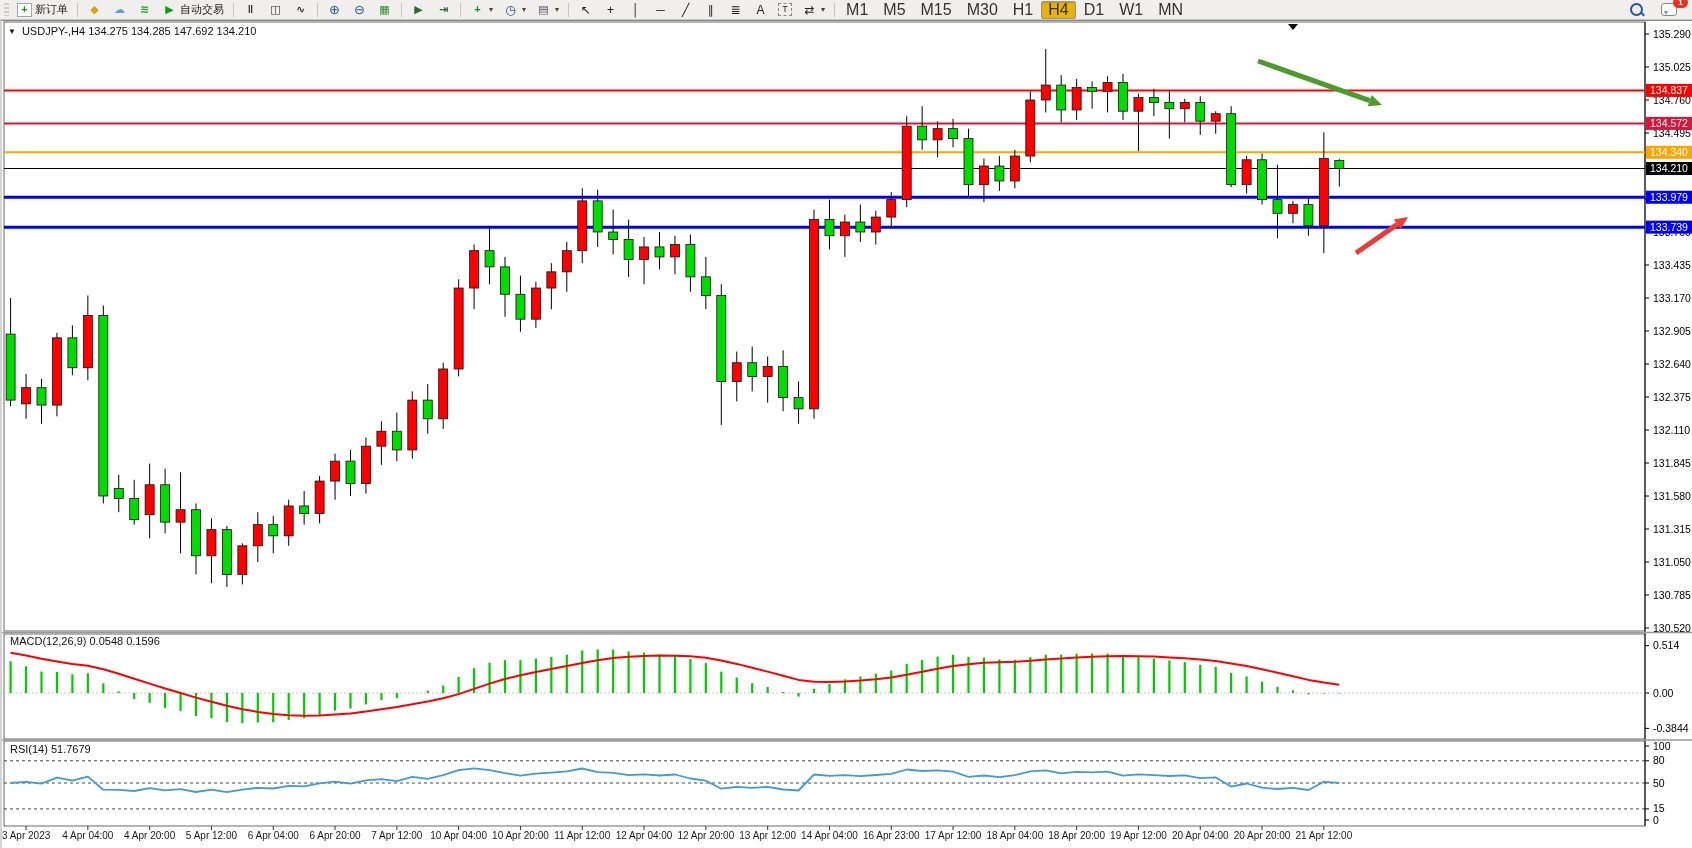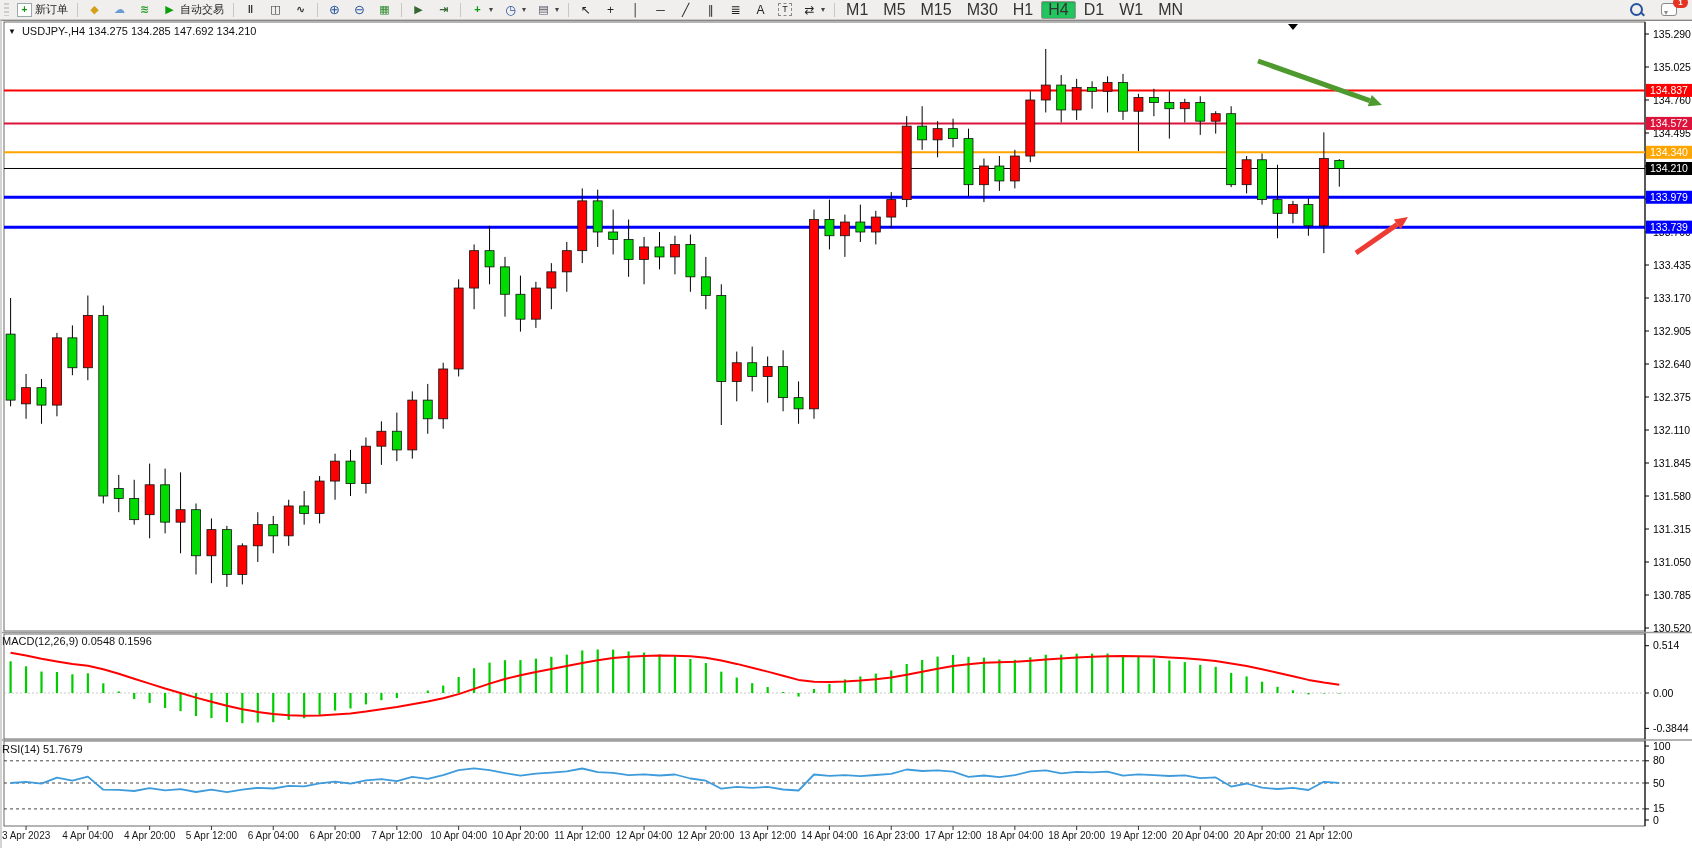--- a/index.html
+++ b/index.html
@@ -11,21 +11,21 @@
   .grip{width:5px;height:13px;margin:0 3px 0 4px;
         background:repeating-linear-gradient(to bottom,#cfcdc8 0 2px,#f0efed 2px 4px);}
   .tsep{width:1px;height:14px;background:#c9c7c3;margin:0 4px;}
   .tbtn{display:flex;align-items:center;gap:3px;padding:1px 4px;height:15px;border:1px solid transparent;
         border-radius:2px;cursor:default;white-space:nowrap;}
   .ico{display:inline-flex;align-items:center;justify-content:center;width:15px;height:14px;
        font-size:11px;line-height:1;font-weight:bold;}
   .caret{font-size:8px;color:#444;margin-left:1px;}
   .tf{padding:1px 6px;height:14px;display:flex;align-items:center;border:1px solid transparent;
       border-radius:2px;font-size:16px;color:#333;}
-  .tf.active{border:1px solid #9a9894;background:#22c55e;box-shadow:inset 0 1px 2px rgba(0,0,0,.15);}
+  .tf.active{border:1px solid #9a9894;background:#eab308;box-shadow:inset 0 1px 2px rgba(0,0,0,.15);}
   
   [data-name="new-order-icon"]{background:#fff;border:1px solid #9aa;color:#0a9a0a;width:13px;height:12px;font-size:10px;}
   [data-name="gold-icon"]{color:#d4a017;}
   [data-name="community-icon"]{color:#6b9bd2;}
   [data-name="signals-icon"]{color:#2a9d2a;}
   [data-name="auto-trading-icon"]{color:#0aa00a;}
   [data-name="bar-chart-icon"],[data-name="candlestick-chart-icon"],[data-name="line-chart-icon"]{color:#333;}
   [data-name="zoom-in-icon"],[data-name="zoom-out-icon"]{color:#28539c;font-weight:normal;font-size:13px;}
   [data-name="tile-windows-icon"]{color:#2e8b2e;}
   [data-name="auto-scroll-icon"],[data-name="chart-shift-icon"]{color:#336633;}
@@ -44,21 +44,21 @@
   .bubble{position:relative;width:14px;height:11px;background:#fdfdfd;border:1px solid #8a8a8a;border-radius:3px;}
   .bubble::after{content:"";position:absolute;left:2px;bottom:-4px;border:4px solid transparent;
                  border-top-color:#8a8a8a;border-left-width:2px;border-right-width:2px;}
   .badge{position:absolute;top:-4px;right:-7px;min-width:11px;height:11px;border-radius:6px;background:#e53323;
          color:#fff;font-size:8px;font-weight:bold;display:flex;align-items:center;justify-content:center;padding:0 2px;}
   
   #chart-window{position:absolute;top:20px;left:0;width:1692px;height:828px;background:#fff;
                 border-top:1px solid #888;border-left:2px solid #d6d4d0;}
   #chart-title{position:absolute;left:6px;top:4px;font-size:11px;color:#111;display:flex;gap:6px;align-items:center;z-index:5;}
   #chart-title .tri{font-size:8px;color:#111;}
-  .pane-label{position:absolute;left:0;font-size:11px;color:#111;z-index:5;}
+  .pane-label{position:absolute;left:8px;font-size:11px;color:#111;z-index:5;}
   #macd-label{top:614px;}
   #rsi-label{top:722px;}
   svg{position:absolute;top:0;left:0;}
   text{font-family:"Liberation Sans","DejaVu Sans",sans-serif;}
 </style>
 </head>
 <body>
 
 <div id="toolbar" data-name="main-toolbar">
   <span class="grip" data-name="toolbar-grip"></span>

